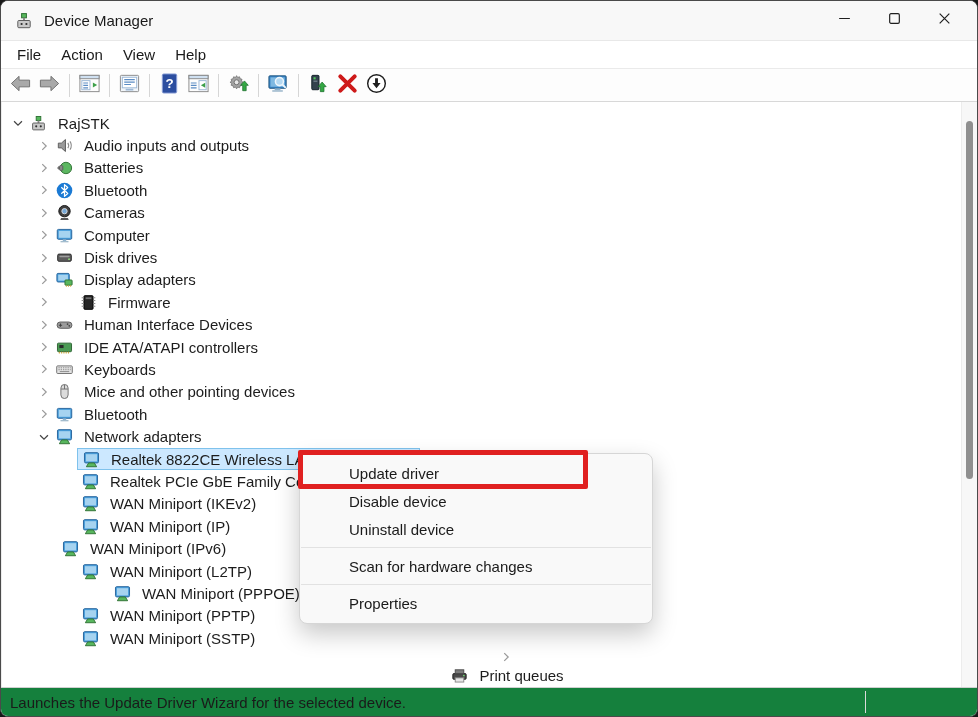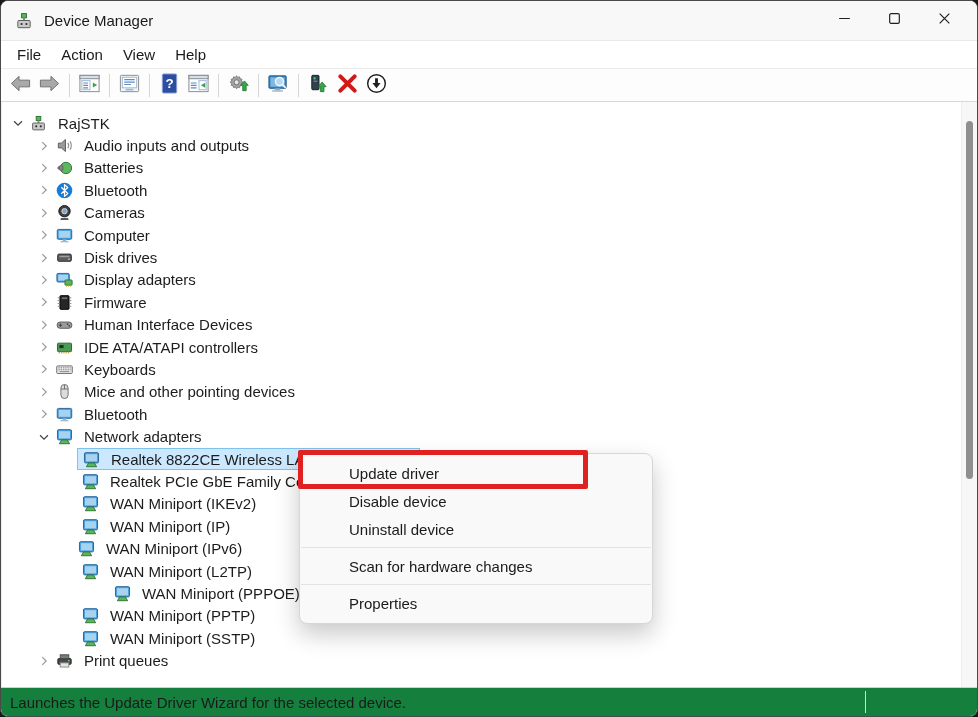--- a/index.html
+++ b/index.html
@@ -358,21 +358,21 @@
               <svg viewBox="0 0 20 20">
                 <rect x="2" y="3.6" width="13" height="9" rx="1.2" fill="#4ba0dd" stroke="#27649c"></rect>
                 <rect x="3.4" y="5" width="10.2" height="6.2" fill="#a6d3f0"></rect>
                 <rect x="10.5" y="10.5" width="7.5" height="5.5" rx=".8" fill="#58b75e" stroke="#2f7234"></rect>
                 <path d="M12 16 v1.6 M14.2 16 v1.6 M16.4 16 v1.6" stroke="#caa53a"></path>
               </svg>
             </span>
             <span>Display adapters</span>
           </span>
         </div>
-        <div class="trow" style="padding-left: 34px;">
+        <div class="trow" style="padding-left: 34px; gap: 24px;">
           <span class="chev">
             <svg viewBox="0 0 16 16">
               <path d="M6 3.5 L10.5 8 L6 12.5" fill="none" stroke="#9a9a9a" stroke-width="1.4"></path>
             </svg>
           </span>
           <span class="rinner">
             <span class="ricon">
               <svg viewBox="0 0 20 20">
                 <rect x="5.2" y="2.8" width="9.6" height="14.4" rx="1" fill="#262626" stroke="#000"></rect>
                 <path d="M5.2 5 H2.8 M5.2 8 H2.8 M5.2 11 H2.8 M5.2 14 H2.8 M14.8 5 h2.4 M14.8 8 h2.4 M14.8 11 h2.4 M14.8 14 h2.4" stroke="#8c8c8c" stroke-width="1.1"></path>
@@ -529,21 +529,21 @@
             <span class="ricon">
               <svg viewBox="0 0 20 20">
                 <rect x="2.6" y="2.8" width="14.8" height="10.8" rx="1.4" fill="#4ba0dd" stroke="#27649c"></rect>
                 <rect x="4.2" y="4.4" width="11.6" height="7.6" fill="#a6d3f0"></rect>
                 <path d="M7 13.6 h6 l2.4 4 H4.6z" fill="#58b75e" stroke="#2f7234"></path>
               </svg>
             </span>
             <span>WAN Miniport (IP)</span>
           </span>
         </div>
-        <div class="trow" style="padding-left: 56px; align-items: flex-end;">
+        <div class="trow" style="padding-left: 40px; align-items: flex-end;">
           <span class="chev"></span>
           <span class="rinner">
             <span class="ricon">
               <svg viewBox="0 0 20 20">
                 <rect x="2.6" y="2.8" width="14.8" height="10.8" rx="1.4" fill="#4ba0dd" stroke="#27649c"></rect>
                 <rect x="4.2" y="4.4" width="11.6" height="7.6" fill="#a6d3f0"></rect>
                 <path d="M7 13.6 h6 l2.4 4 H4.6z" fill="#58b75e" stroke="#2f7234"></path>
               </svg>
             </span>
             <span>WAN Miniport (IPv6)</span>
@@ -594,21 +594,21 @@
             <span class="ricon">
               <svg viewBox="0 0 20 20">
                 <rect x="2.6" y="2.8" width="14.8" height="10.8" rx="1.4" fill="#4ba0dd" stroke="#27649c"></rect>
                 <rect x="4.2" y="4.4" width="11.6" height="7.6" fill="#a6d3f0"></rect>
                 <path d="M7 13.6 h6 l2.4 4 H4.6z" fill="#58b75e" stroke="#2f7234"></path>
               </svg>
             </span>
             <span>WAN Miniport (SSTP)</span>
           </span>
         </div>
-        <div class="trow" style="padding-left: 34px;">
+        <div class="trow" style="padding-left: 34px; flex-direction: column;">
           <span class="chev">
             <svg viewBox="0 0 16 16">
               <path d="M6 3.5 L10.5 8 L6 12.5" fill="none" stroke="#9a9a9a" stroke-width="1.4"></path>
             </svg>
           </span>
           <span class="rinner">
             <span class="ricon">
               <svg viewBox="0 0 20 20">
                 <rect x="3" y="8" width="14" height="6" rx="1" fill="#4a4a4a" stroke="#1f1f1f"></rect>
                 <rect x="5.5" y="4" width="9" height="4" fill="#7c7c7c" stroke="#4a4a4a"></rect>

